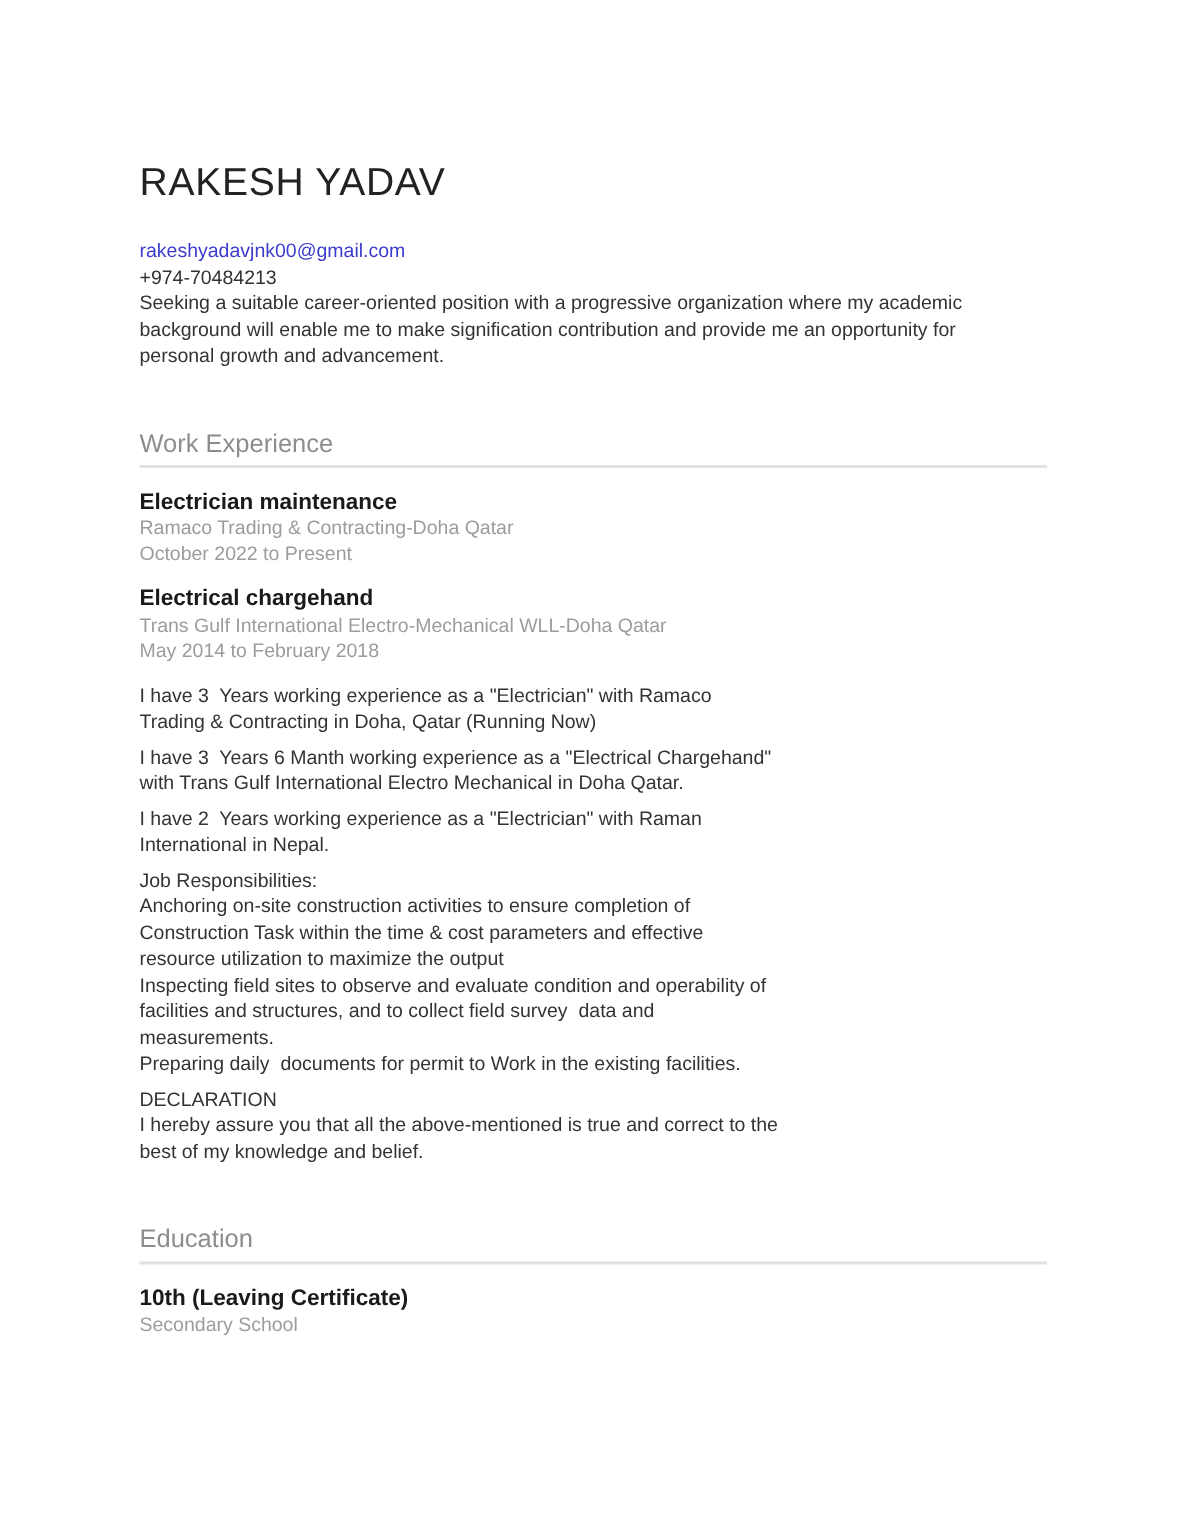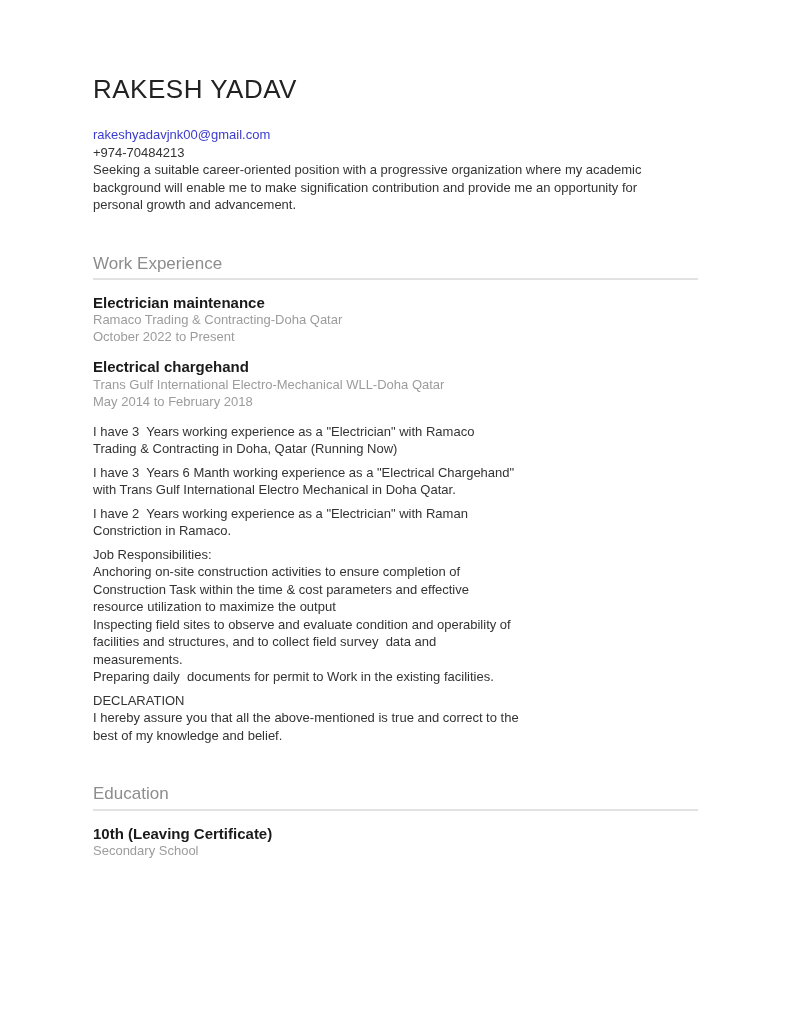--- a/index.html
+++ b/index.html
@@ -8,21 +8,21 @@
     width: 791px;
     height: 1024px;
     font-family: "Liberation Sans", "DejaVu Sans", sans-serif;
     color: #333333;
     position: relative;
     overflow: hidden;
   }
   .page {
     width: 605px;
     margin-left: 93px;
-    padding-top: 74px;
+    padding-top: 106px;
   }
   .name {
     font-size: 26px;
     font-weight: 400;
     color: #222222;
     letter-spacing: 0.5px;
     line-height: 1.2;
     margin-bottom: 21px;
   }
   .contact {
@@ -138,21 +138,21 @@
         <div class="line">Trading &amp; Contracting in Doha, Qatar (Running Now)</div>
       </div>
 
       <div class="para">
         <div class="line">I have 3  Years 6 Manth working experience as a "Electrical Chargehand"</div>
         <div class="line">with Trans Gulf International Electro Mechanical in Doha Qatar.</div>
       </div>
 
       <div class="para">
         <div class="line">I have 2  Years working experience as a "Electrician" with Raman</div>
-        <div class="line">Constriction in Ramaco.</div>
+        <div class="line">International in Nepal.</div>
       </div>
 
       <div class="para">
         <div class="line">Job Responsibilities:</div>
         <div class="line">Anchoring on-site construction activities to ensure completion of</div>
         <div class="line">Construction Task within the time &amp; cost parameters and effective</div>
         <div class="line">resource utilization to maximize the output</div>
         <div class="line">Inspecting field sites to observe and evaluate condition and operability of</div>
         <div class="line">facilities and structures, and to collect field survey  data and</div>
         <div class="line">measurements.</div>

